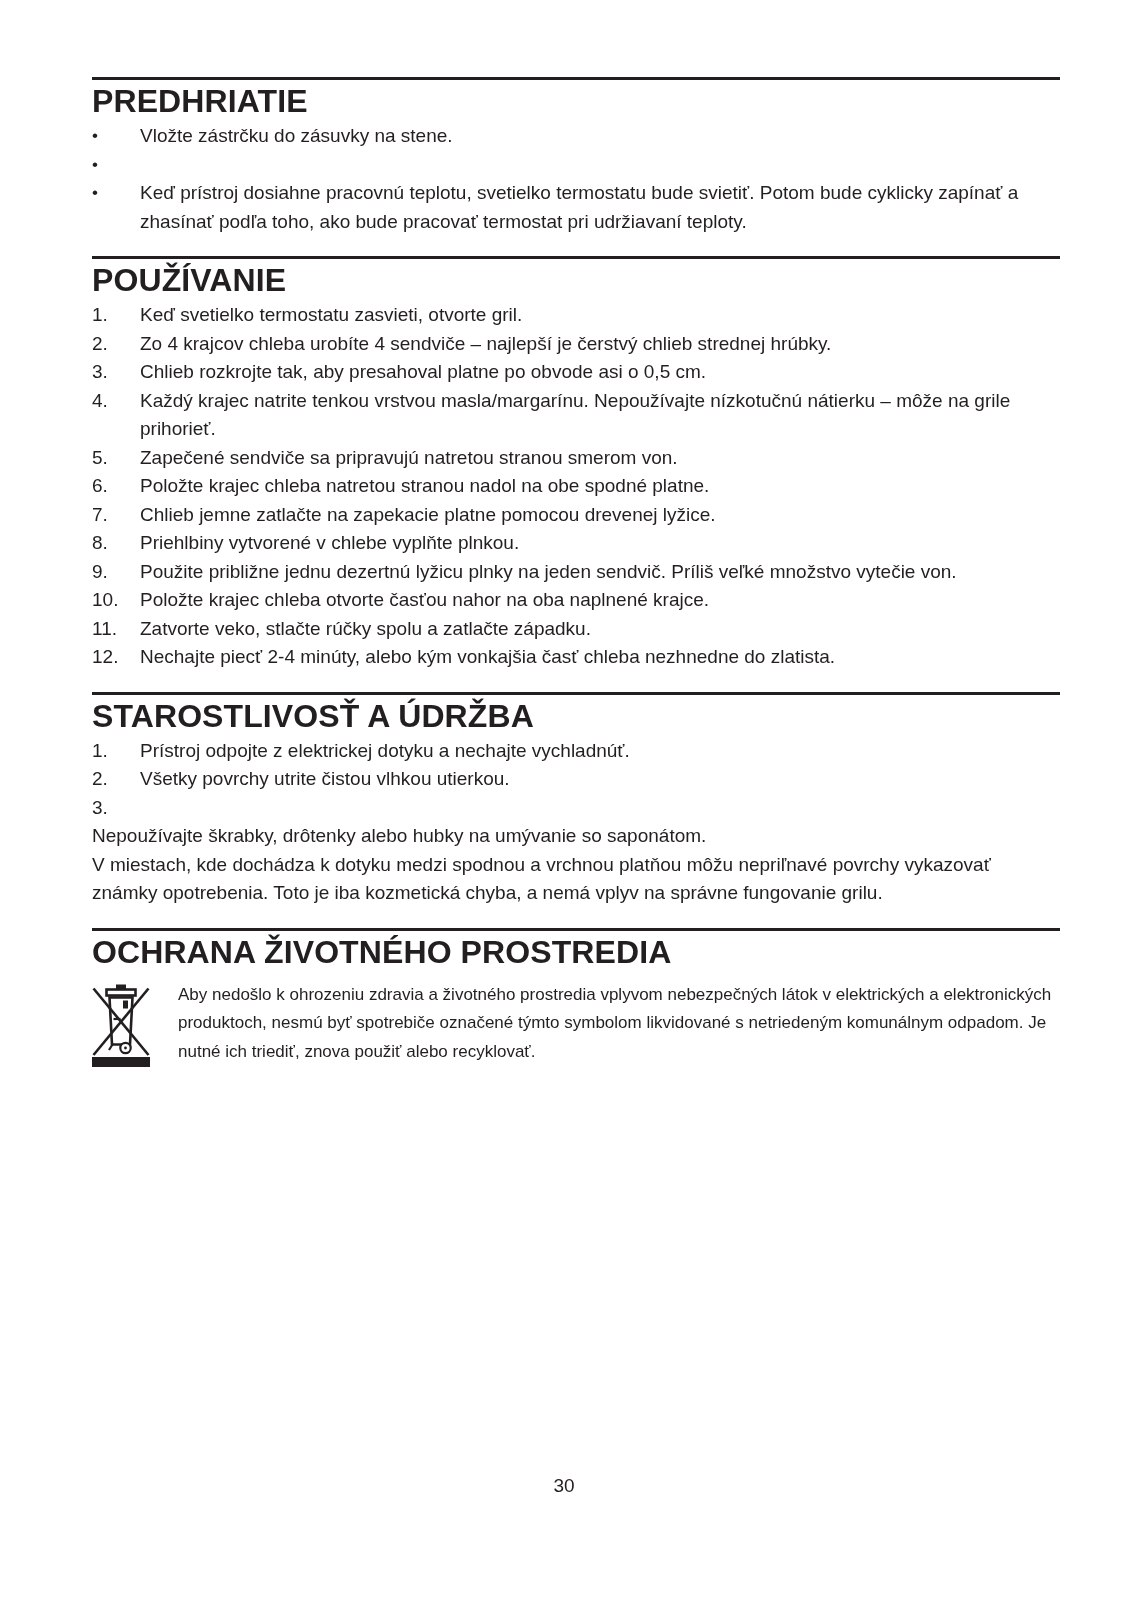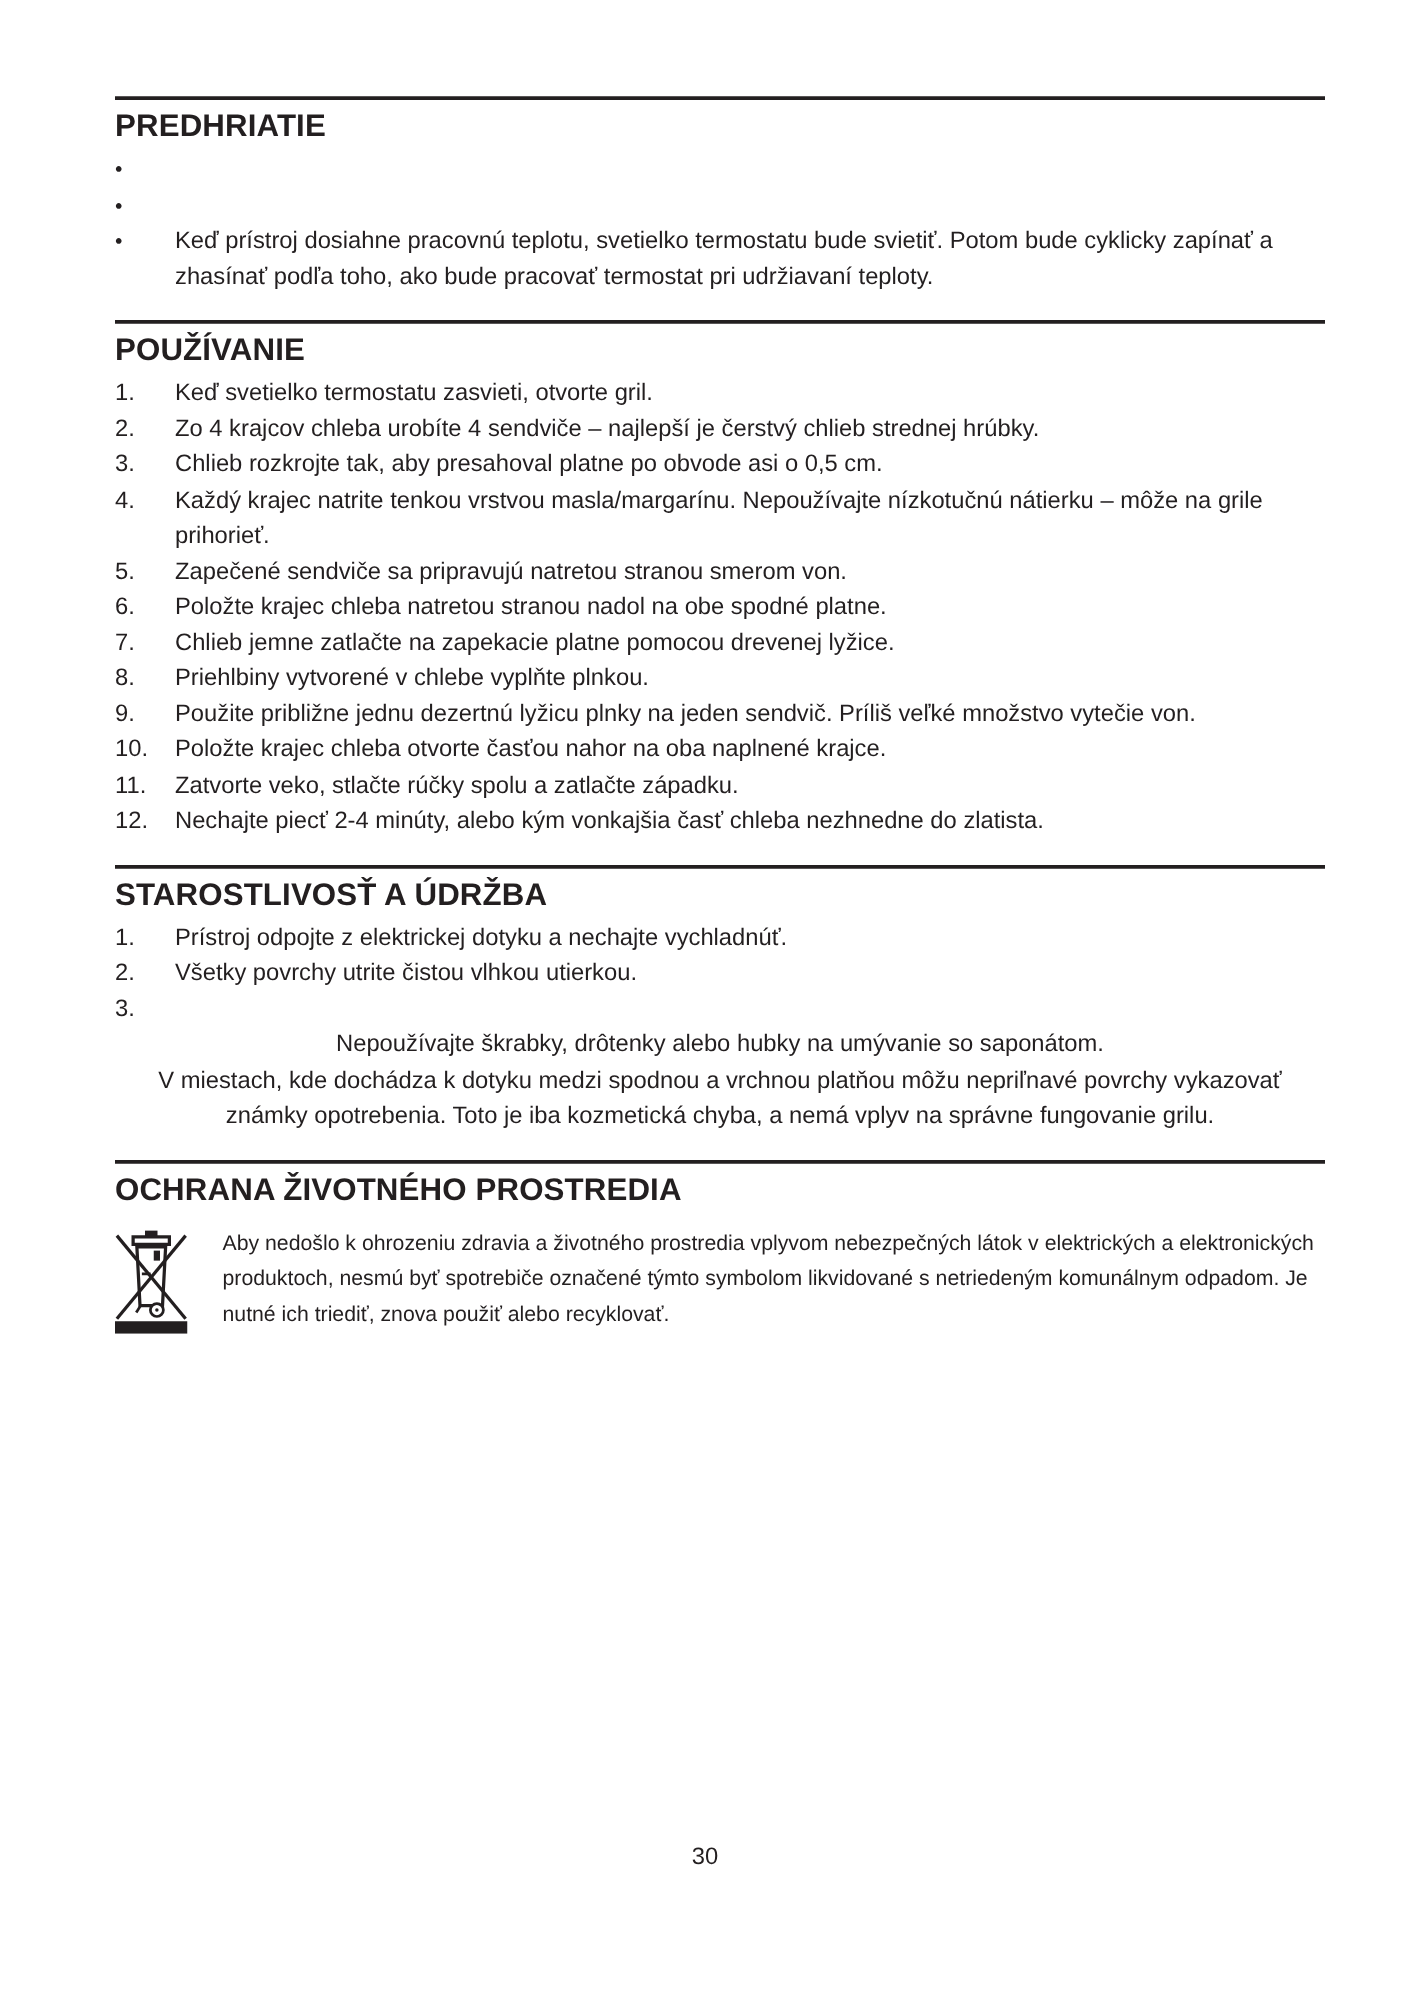--- a/index.html
+++ b/index.html
@@ -22,21 +22,21 @@
     padding: 77px 68px 0 92px;
     box-sizing: content-box;
   }
   .rule {
     border: none;
     border-top: 3px solid #231f20;
     margin: 0;
     width: 968px;
   }
   h2.sec-title {
-    font-size: 25px;
+    font-size: 32px;
     font-weight: bold;
     line-height: 30px;
     margin: 6px 0 6px 0;
     letter-spacing: 0.1px;
   }
   ul.plist, ol.plist {
     list-style: none;
     margin: 0 0 20px 0;
     padding: 0;
   }
@@ -55,21 +55,20 @@
   }
   .plist .itext {
     flex: 0 1 auto;
     max-width: 920px;
   }
   p.bodytext {
     font-size: 19px;
     line-height: 28.5px;
     margin: 0;
     max-width: 968px;
-    text-align: center;
   }
   .care-paras { margin: 0 0 20px 0; }
   .env-block {
     margin-top: 14px;
     font-size: 17px;
     line-height: 28.5px;
   }
   .weee-icon {
     float: left;
     width: 58px;
@@ -90,20 +89,21 @@
 <body>
 
 <div class="page">
 
   <section>
     <hr class="rule">
     <h2 class="sec-title">PREDHRIATIE</h2>
     <ul class="plist">
         <li>
           <span class="marker bullet">•</span>
+          <span class="itext">Vložte zástrčku do zásuvky na stene.</span>
         </li>
         <li>
           <span class="marker bullet">•</span>
         </li>
         <li>
           <span class="marker bullet">•</span>
           <span class="itext">Keď prístroj dosiahne pracovnú teplotu, svetielko termostatu bude svietiť. Potom bude cyklicky zapínať a zhasínať podľa toho, ako bude pracovať termostat pri udržiavaní teploty.</span>
         </li>
       </ul>
   </section>

